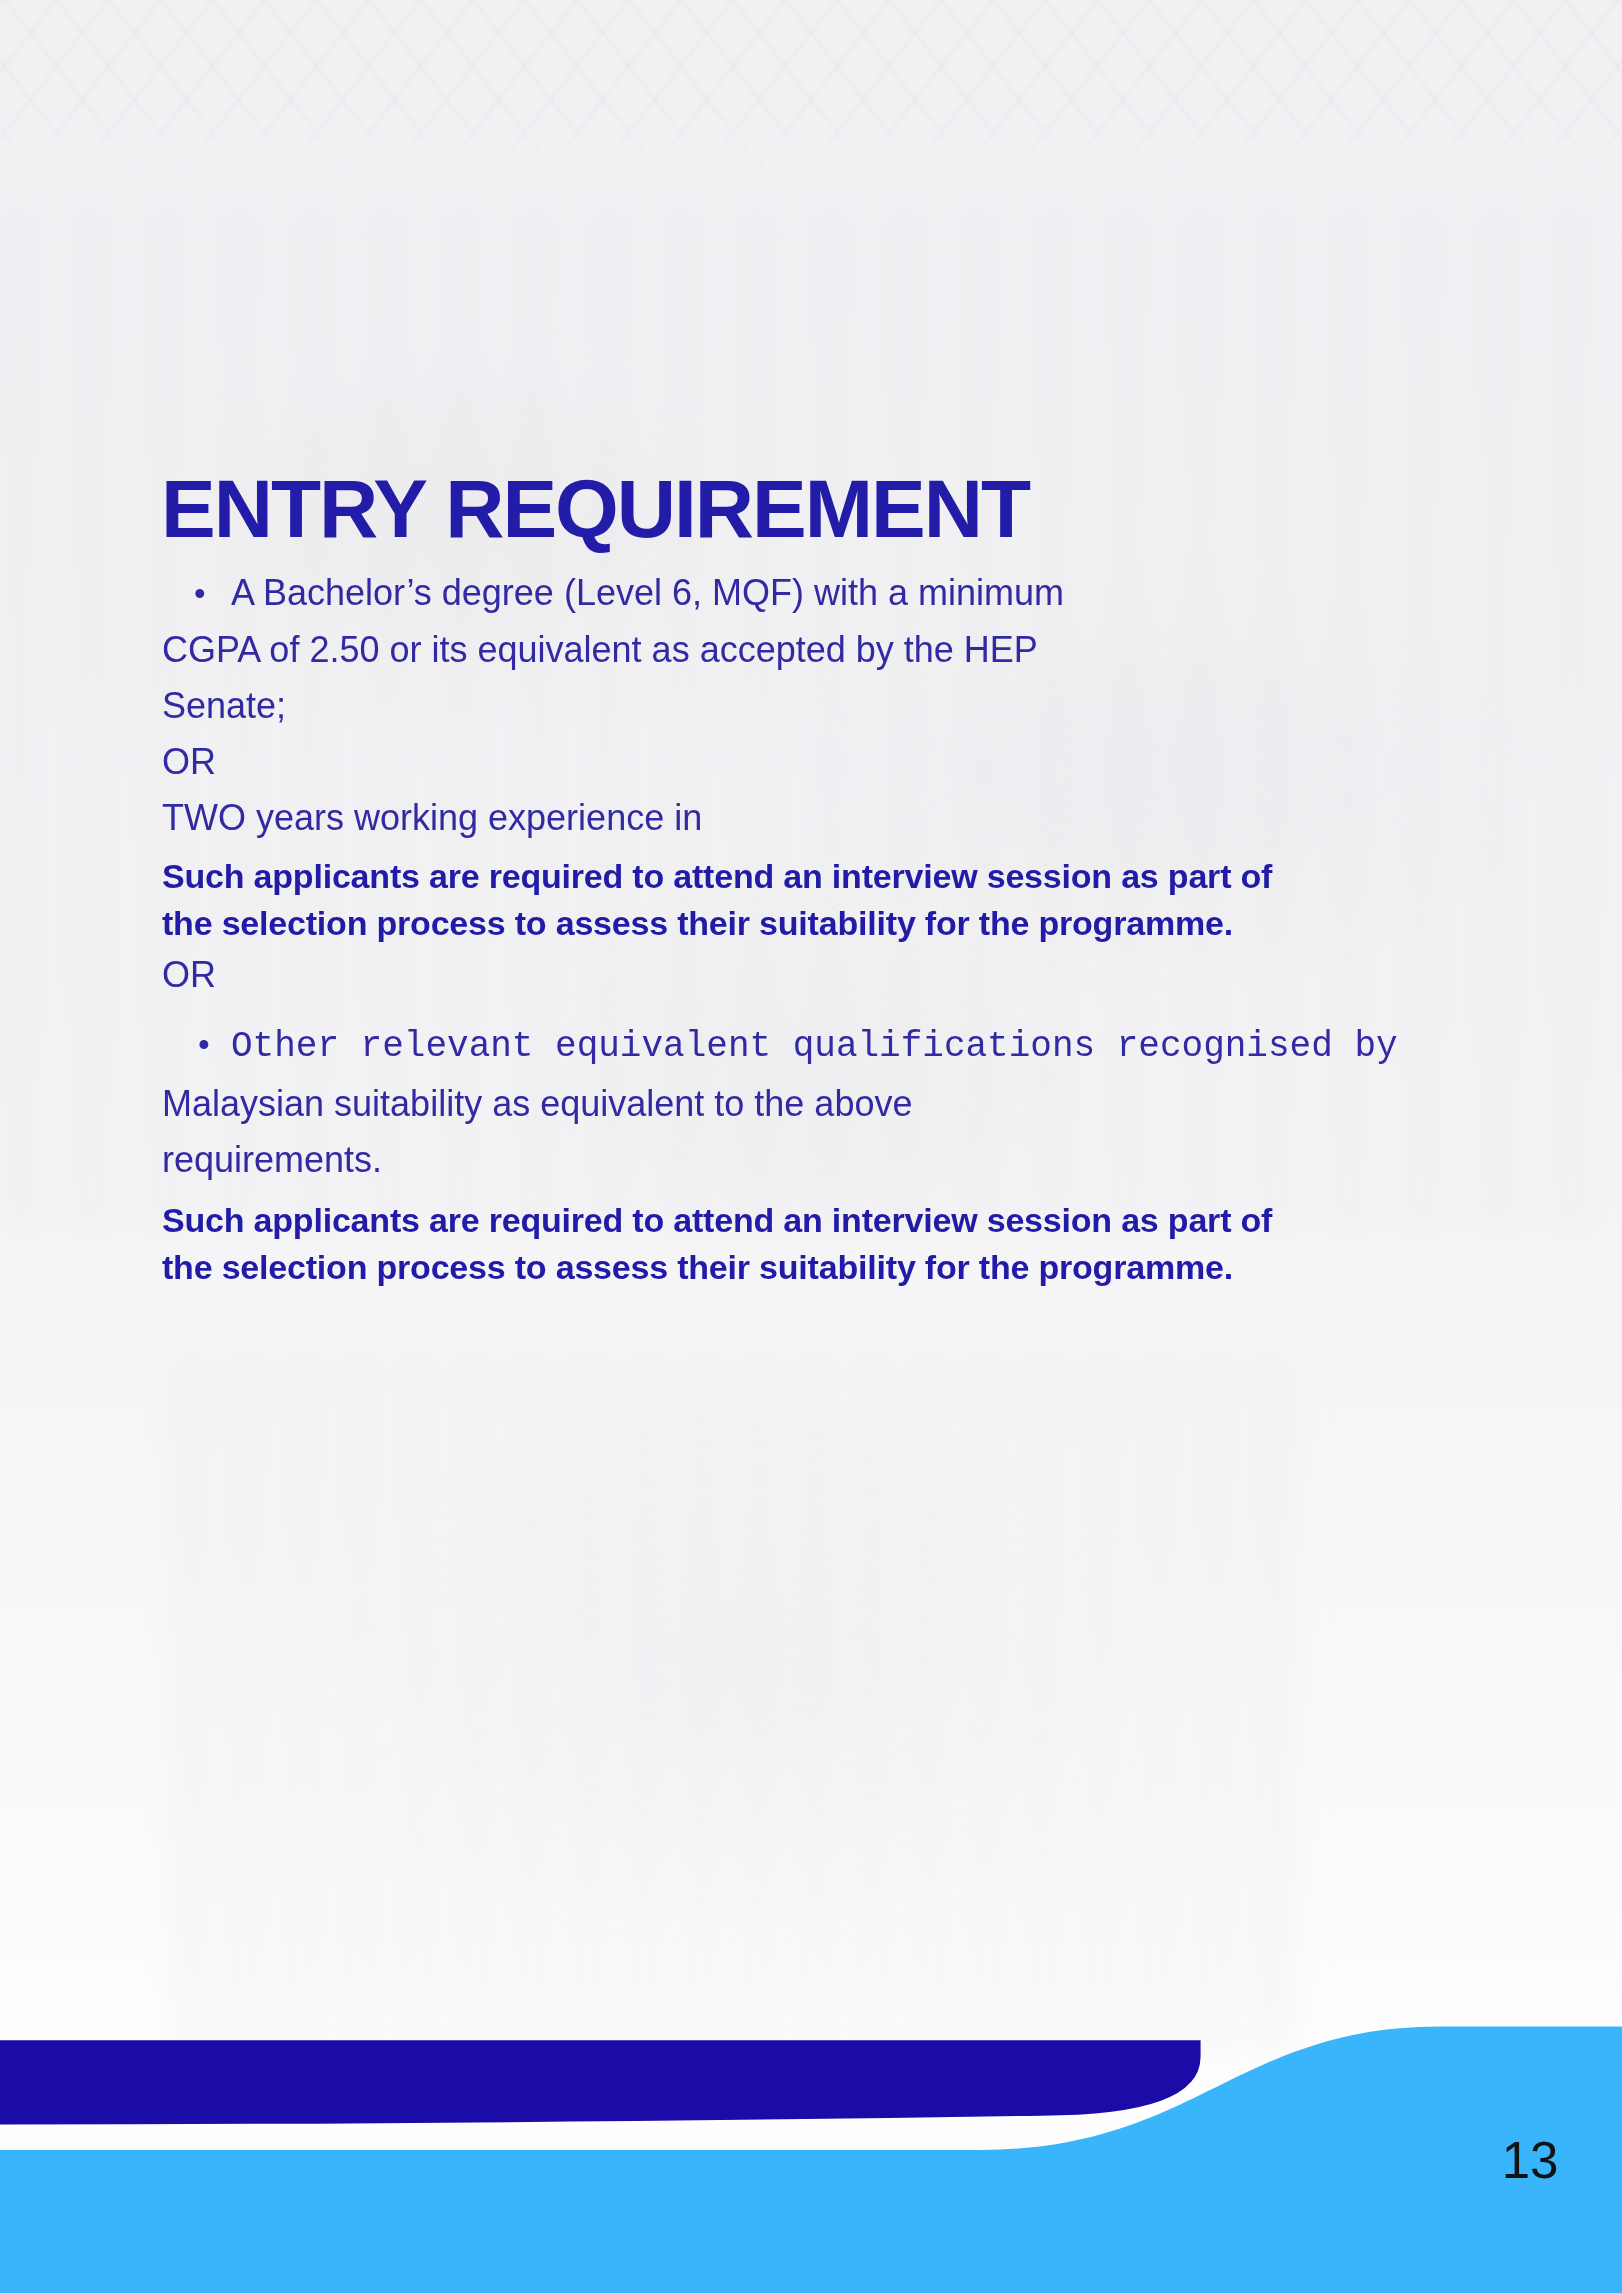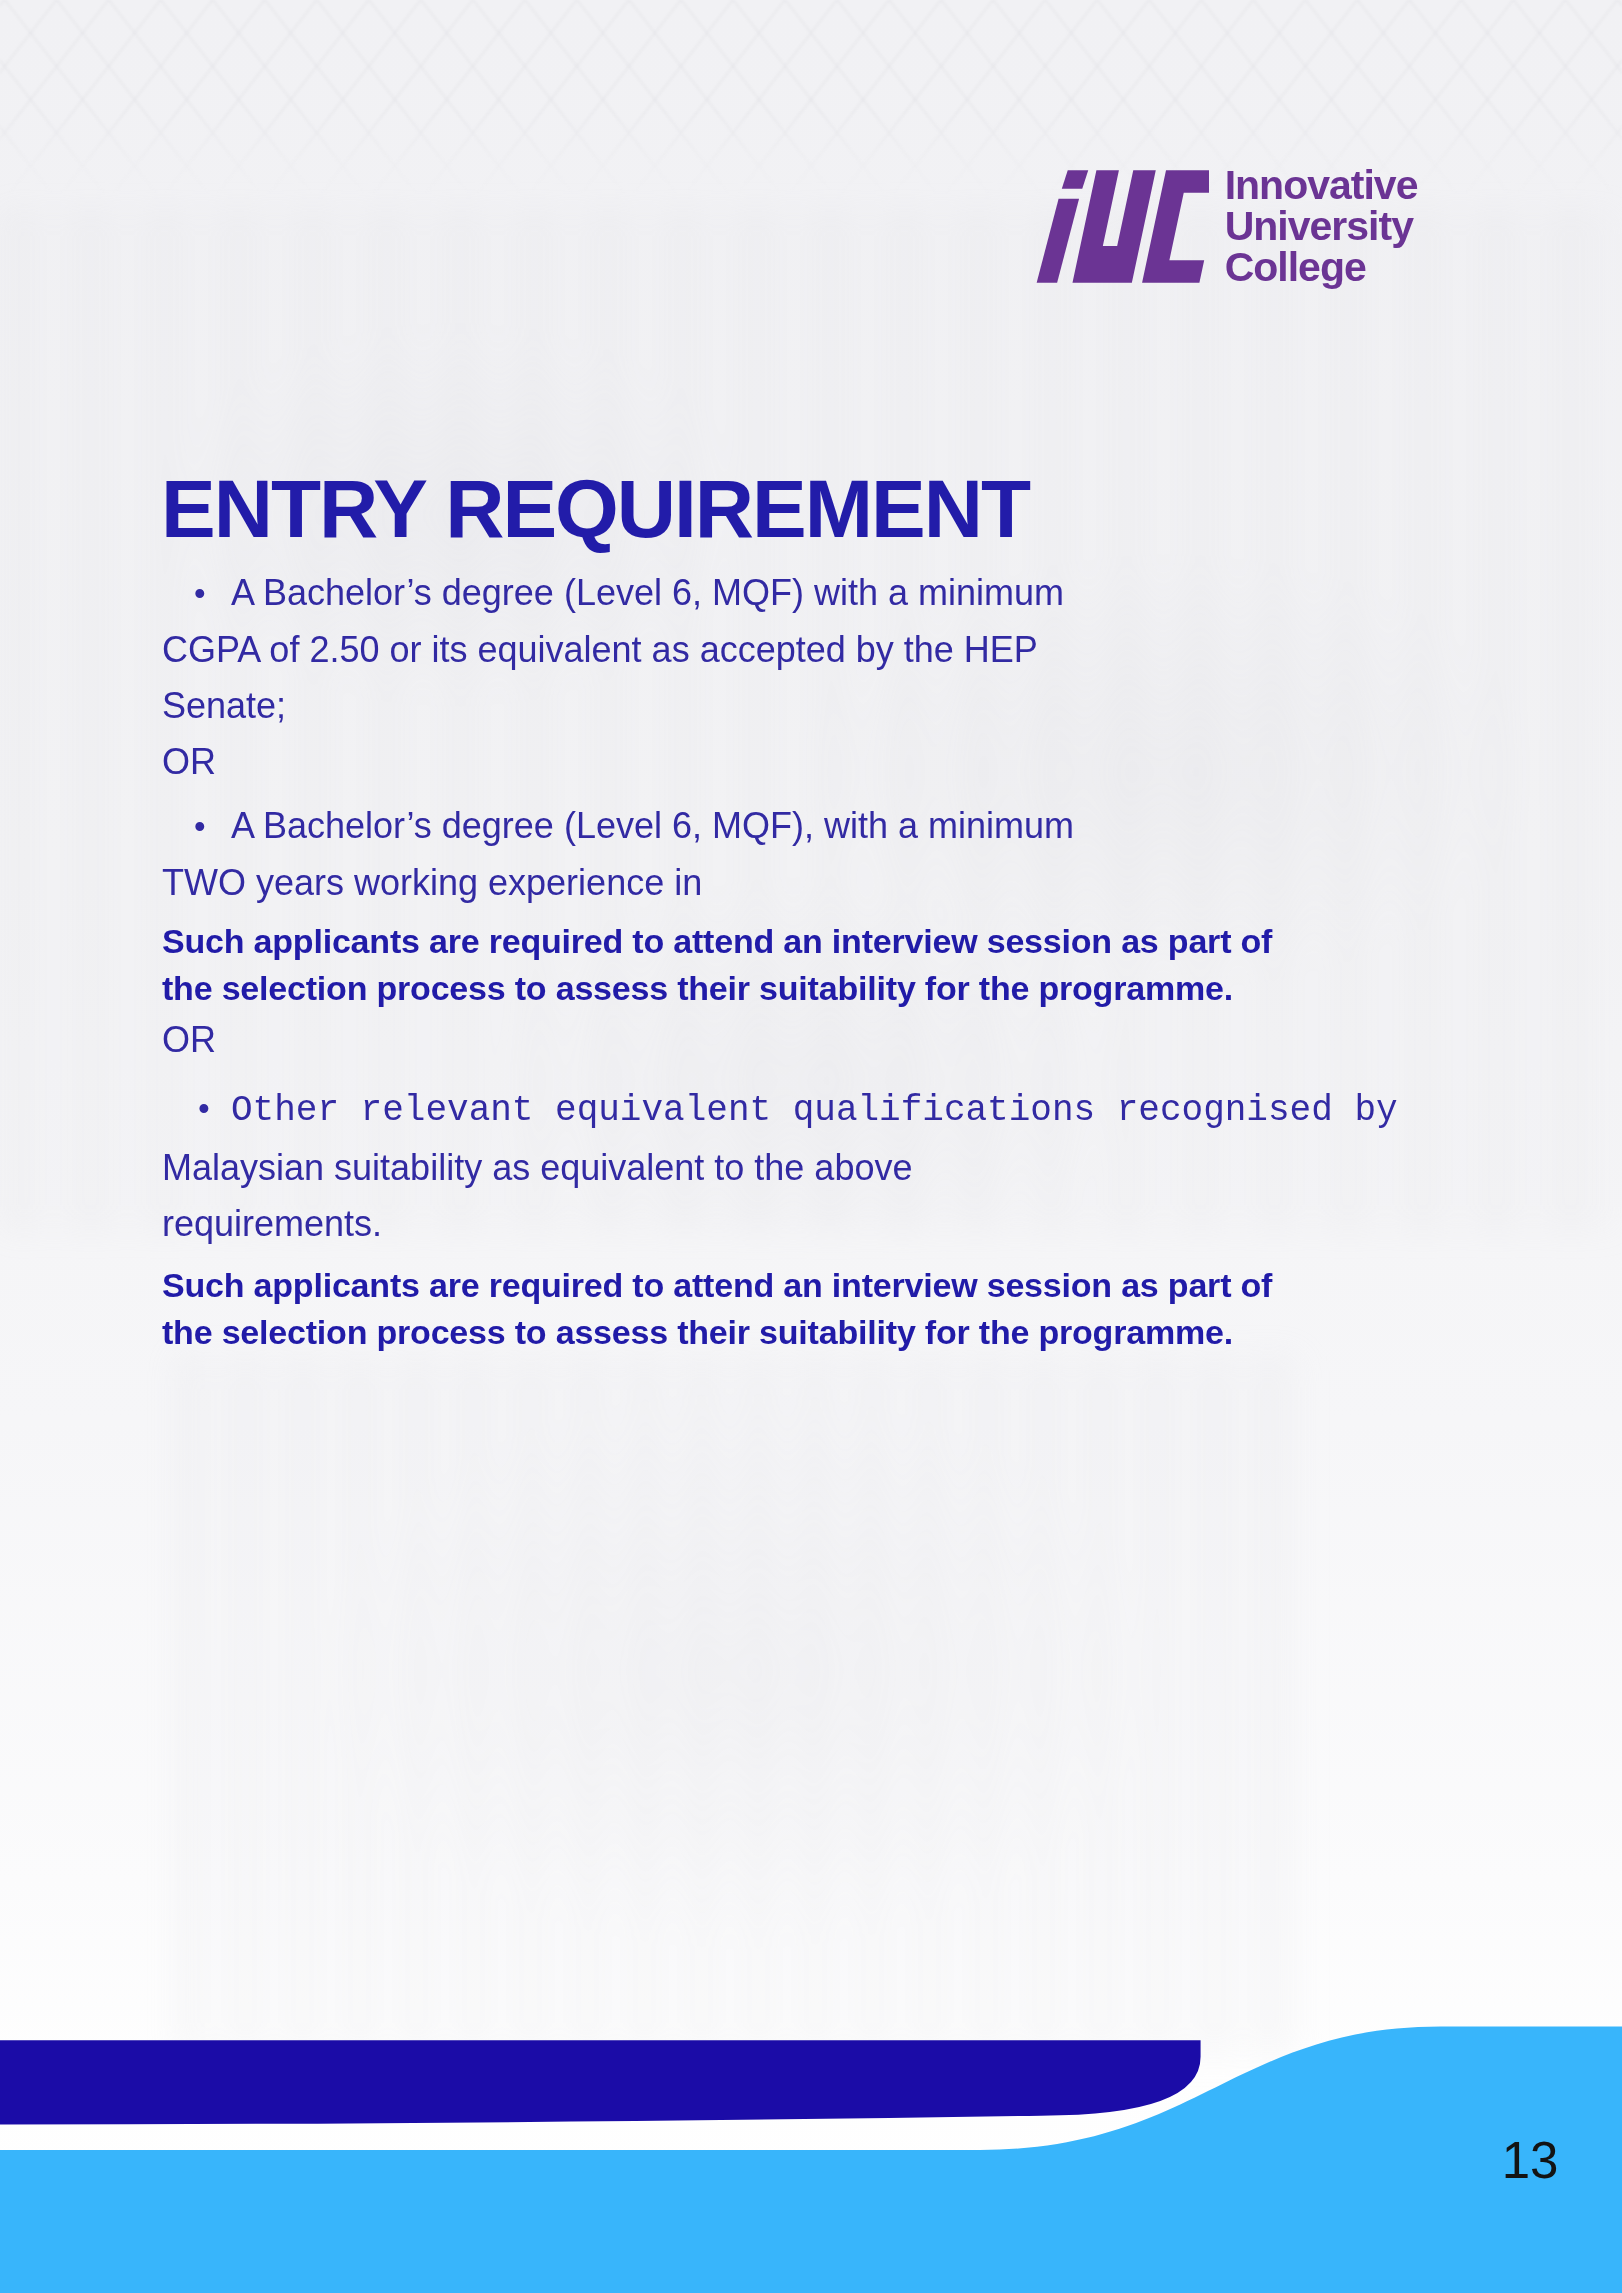--- a/index.html
+++ b/index.html
@@ -68,44 +68,28 @@
 </style>
 </head>
 <body>
 
 <div class="page">
 
   <div class="bg-lattice"></div>
   <div class="bg-crowd"></div>
   <div class="bg-building"></div>
 
-  <div class="logo">
-    <svg class="logo-mark" viewBox="0 0 170 110" preserveAspectRatio="xMidYMid meet" aria-hidden="true">
-      <g fill="#6B3494" transform="skewX(-12) translate(22,0)">
-        <polygon points="10,0 30,0 28,18 8,18"></polygon>
-        <polygon points="7,28 27,28 23,110 3,110"></polygon>
-        <polygon points="38,0 60,0 60,74 74,74 74,0 96,0 96,110 38,110"></polygon>
-        <polygon points="106,0 162,0 162,22 128,22 128,88 162,88 162,110 106,110"></polygon>
-      </g>
-    </svg>
-    <div class="logo-text">
-      <div>Innovative</div>
-      <div>University</div>
-      <div>College</div>
-    </div>
-  </div>
 
   <h1 class="headline">ENTRY REQUIREMENT</h1>
 
   <div class="content">
     <div class="line bullet-line"><span class="bullet">•</span><span>A Bachelor’s degree (Level 6, MQF) with a minimum</span></div>
     <div class="line">CGPA of 2.50 or its equivalent as accepted by the HEP</div>
     <div class="line">Senate;</div>
     <div class="line">OR</div>
-    <div class="line bullet-line gap8"><span class="bullet">•</span><span>A Bachelor’s degree (Level 6, MQF), with a minimum</span></div>
     <div class="line">TWO years working experience in</div>
     <div class="line bold gap7">Such applicants are required to attend an interview session as part of</div>
     <div class="line bold">the selection process to assess their suitability for the programme.</div>
     <div class="line">OR</div>
     <div class="line bullet-line gap16"><span class="bullet">•</span><span>Other relevant equivalent qualifications recognised by</span></div>
     <div class="line">Malaysian suitability as equivalent to the above</div>
     <div class="line">requirements.</div>
     <div class="line bold gap10">Such applicants are required to attend an interview session as part of</div>
     <div class="line bold">the selection process to assess their suitability for the programme.</div>
   </div>

